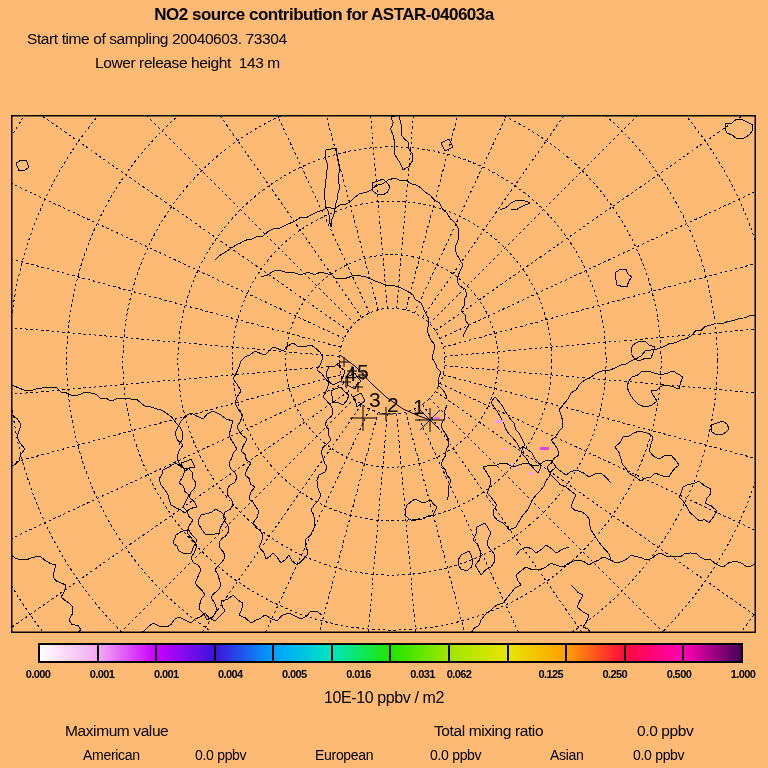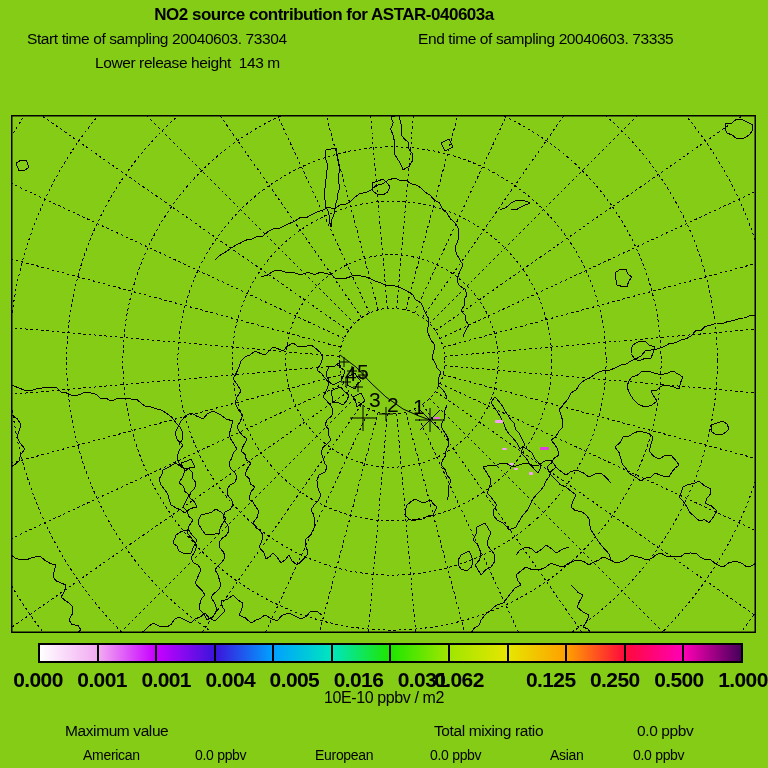--- a/index.html
+++ b/index.html
@@ -1,40 +1,39 @@
 <!DOCTYPE html>
 <html><head>
 <meta charset="utf-8">
 <style>
   html,body{margin:0;padding:0;background:#fff;}
-  .page{position:relative;width:768px;height:768px;background:#84cc16;color:#000;
+  .page{position:relative;width:768px;height:768px;background:#fdba74;color:#000;
         font-family:"Liberation Sans",sans-serif;overflow:hidden;}
   .abs{position:absolute;white-space:pre;}
   .title{font-weight:bold;font-size:17px;letter-spacing:-0.5px;transform:translateX(-50%);}
   .hline{font-size:15.5px;letter-spacing:-0.4px;}
   .center{transform:translateX(-50%);}
   #map-svg{position:absolute;left:11px;top:115px;}
   #colorbar{position:absolute;left:38px;top:643px;width:705px;height:20px;
             border:2px solid #000;display:flex;box-sizing:border-box;}
   .cb-seg{flex:1 1 0;border-right:2px solid #000;}
   .cb-seg:last-child{border-right:none;}
   .cb-tick{position:absolute;top:668px;transform:translateX(-50%);
-           font-weight:bold;font-size:21px;letter-spacing:-0.6px;white-space:pre;}
+           font-weight:bold;font-size:11px;letter-spacing:-0.6px;white-space:pre;}
   .units{top:689px;left:384px;font-size:16px;letter-spacing:-0.4px;transform:translateX(-50%);}
   .stat{font-size:15.5px;letter-spacing:-0.4px;top:722px;}
   .src{font-size:14px;letter-spacing:-0.3px;top:747px;}
 </style>
 </head>
 <body>
 
 <div class="page">
 
   <div class="abs title" style="left:324px;top:5px;">NO2 source contribution for ASTAR-040603a</div>
   <div class="abs hline" style="left:27px;top:30px;">Start time of sampling 20040603. 73304</div>
-  <div class="abs hline" style="left:418px;top:30px;">End time of sampling 20040603. 73335</div>
   <div class="abs hline" style="left:95px;top:54px;">Lower release height  143 m</div>
 
   <svg id="map-svg" width="745" height="518" viewBox="0 0 745 518">
       <defs>
         <clipPath id="mapclip">
           <rect x="1" y="1" width="743" height="516"></rect>
         </clipPath>
       </defs>
       <g clip-path="url(#mapclip)">
         <g stroke="#000" fill="none" stroke-width="1" stroke-dasharray="2.5,2.8" shape-rendering="crispEdges">

